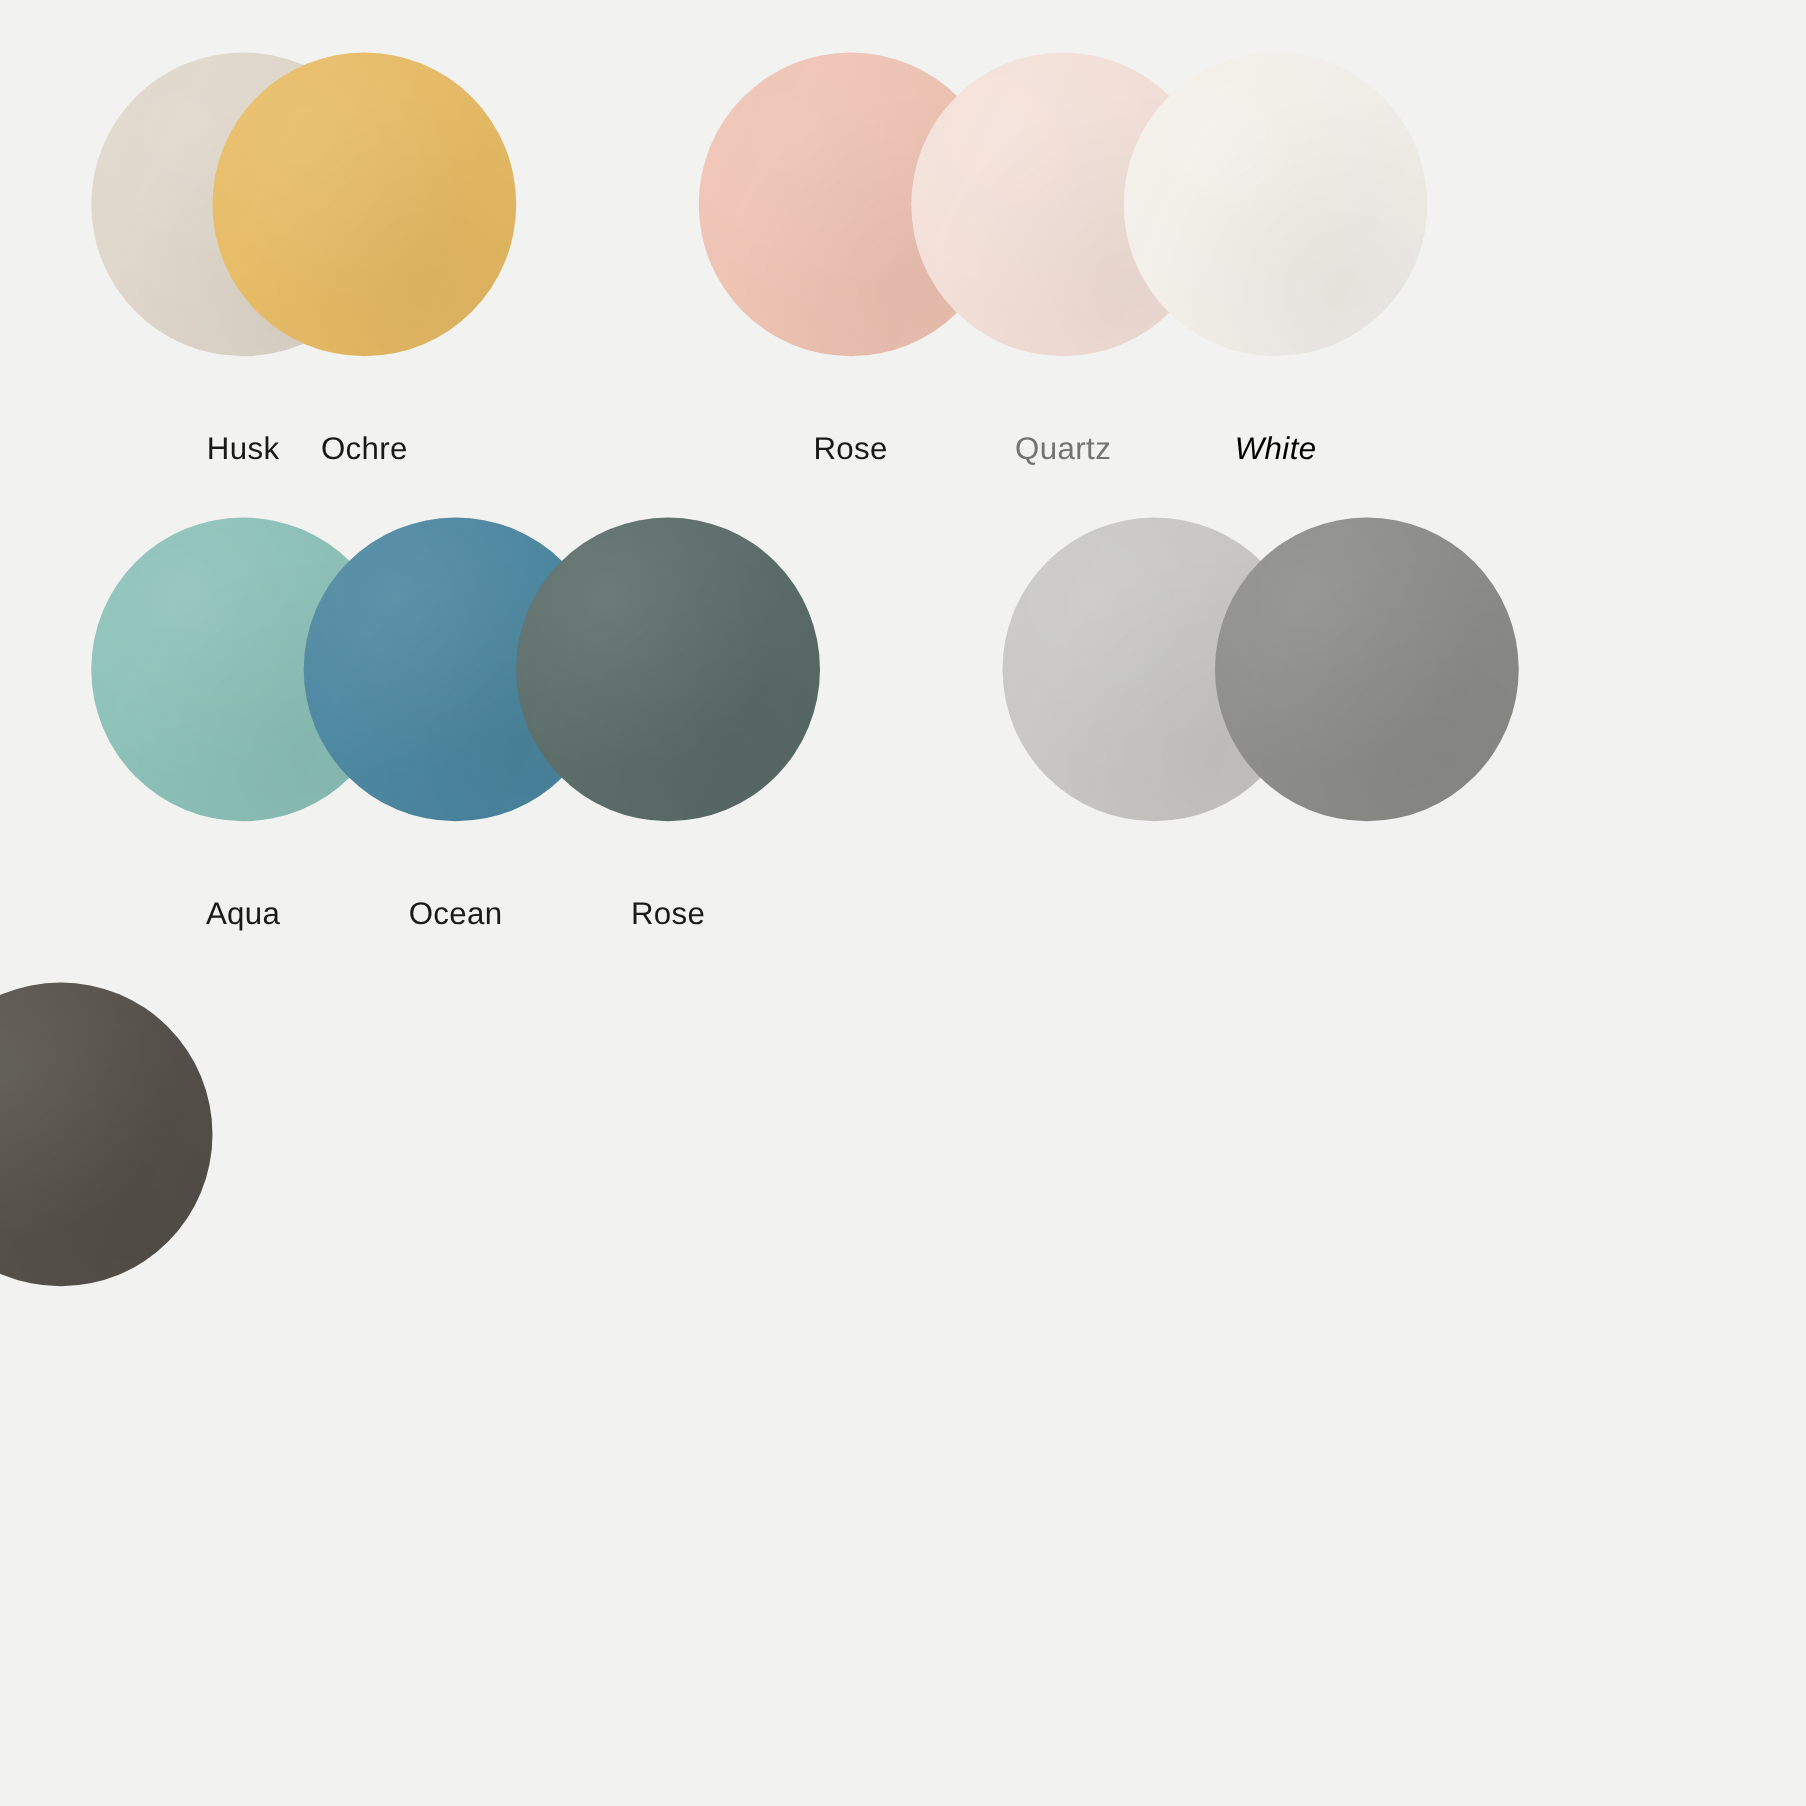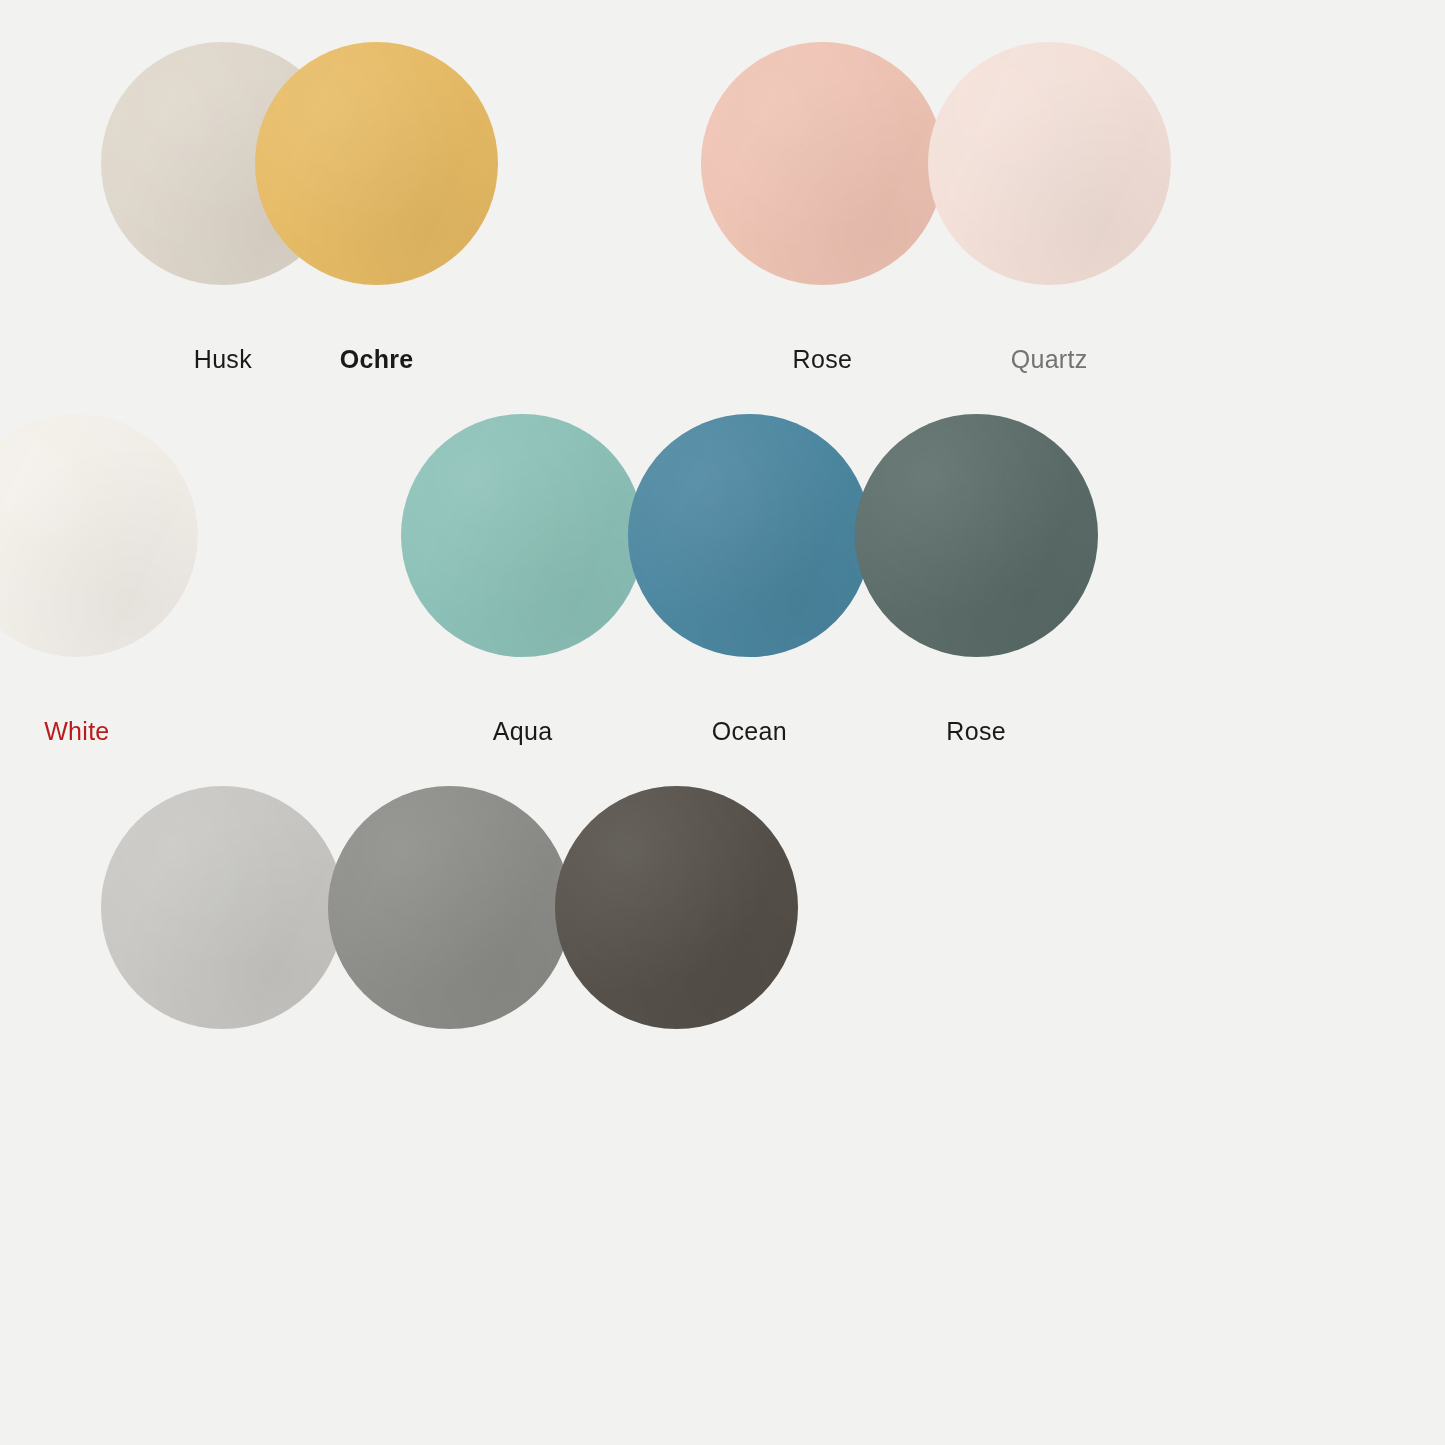--- a/index.html
+++ b/index.html
@@ -16,21 +16,21 @@
     overflow: hidden;
   }
 
   .palette-grid {
     position: absolute;
     left: 0;
     top: 0;
     width: 1199px;
     height: 1445px;
     display: grid;
-    grid-template-columns: repeat(4, 1fr);
+    grid-template-columns: repeat(5, 1fr);
     grid-template-rows: repeat(4, 1fr);
     column-gap: 0;
     row-gap: 0;
     padding: 0;
     box-sizing: border-box;
   }
 
   .swatch-cell {
     position: relative;
     display: flex;
@@ -85,36 +85,36 @@
 <div class="palette-grid">
 
   <div class="swatch-cell col-1">
     <div class="swatch-disc" style="background-color: rgb(224, 216, 204);"></div>
     <div class="swatch-label" style="color: rgb(26, 26, 26);">Husk</div>
   </div>
 
 
   <div class="swatch-cell col-3">
     <div class="swatch-disc" style="background-color: rgb(232, 188, 100);"></div>
-    <div class="swatch-label" style="color: rgb(26, 26, 26); font-weight: bold;">Ochre</div>
+    <div class="swatch-label" style="color: rgb(26, 26, 26);">Ochre</div>
   </div>
 
   <div class="swatch-cell col-1">
     <div class="swatch-disc" style="background-color: rgb(240, 196, 180);"></div>
     <div class="swatch-label" style="color: rgb(26, 26, 26);">Rose</div>
   </div>
 
   <div class="swatch-cell col-2">
     <div class="swatch-disc" style="background-color: rgb(245, 226, 218);"></div>
     <div class="swatch-label" style="color: #737373;">Quartz</div>
   </div>
 
   <div class="swatch-cell col-3">
     <div class="swatch-disc" style="background-color: rgb(245, 241, 235);"></div>
-    <div class="swatch-label" style="color: #b91c1c;">White</div>
+    <div class="swatch-label" style="color: #000000; font-style: italic;">White</div>
   </div>
 
   <div class="swatch-cell col-1">
     <div class="swatch-disc" style="background-color: rgb(140, 194, 184);"></div>
     <div class="swatch-label" style="color: rgb(26, 26, 26); text-align: center;">Aqua</div>
   </div>
 
   <div class="swatch-cell col-2">
     <div class="swatch-disc" style="background-color: rgb(74, 134, 160);"></div>
     <div class="swatch-label" style="color: rgb(26, 26, 26);">Ocean</div>

